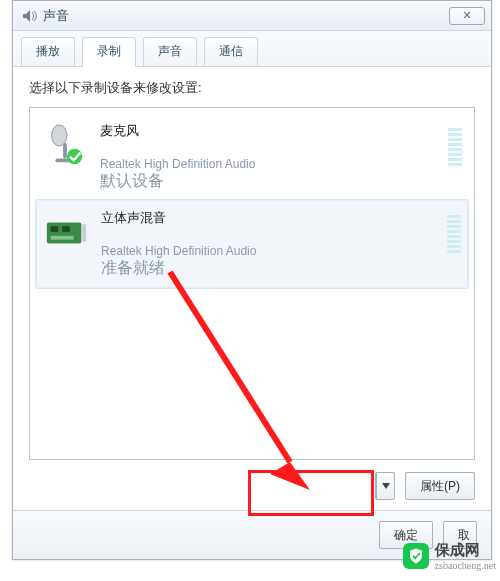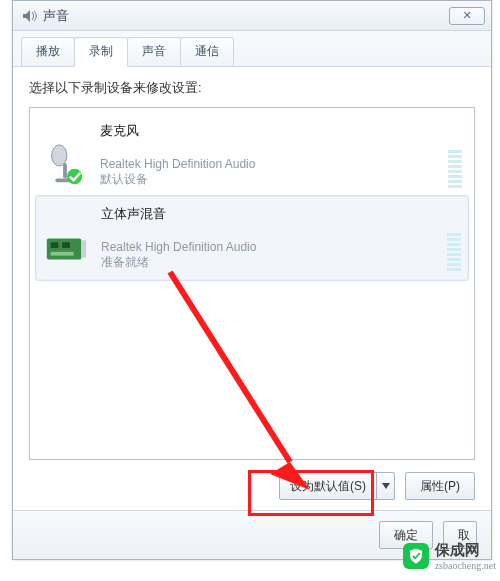--- a/index.html
+++ b/index.html
@@ -34,21 +34,21 @@
   }
   .titlebar .icon { width:16px; height:16px; margin-right:6px; display:inline-flex; }
   .titlebar .title { flex:1; font-size:13px; }
   .titlebar .close {
     width:36px; height:18px; border:1px solid #9daab6; border-radius:3px;
     background: linear-gradient(#fafcff,#eef3f8);
     display:flex; align-items:center; justify-content:center;
     color:#5c6b78; font-size:11px;
   }
   .tabstrip {
-    display:flex; gap:0; padding: 6px 8px 0 8px;
+    display:flex; gap:8px; padding: 6px 8px 0 8px;
     background: linear-gradient(#f7fafd,#f2f6fa);
     border-bottom:1px solid #cfd6de;
   }
   .tab {
     padding: 5px 14px 6px;
     border:1px solid #cfd6de;
     border-bottom:none;
     background: linear-gradient(#fbfdff,#f0f4f8);
     border-radius: 3px 3px 0 0;
     color:#3b5063;
@@ -68,38 +68,38 @@
   }
   .instruction { color:#333; margin-bottom:10px; font-size:13px; }
   .device-list {
     flex:1;
     border:1px solid #b9c4ce;
     background:#fff;
     padding:6px;
     overflow:auto;
   }
   .device {
-    display:flex; align-items:flex-end;
+    display:flex; align-items:flex-start;
     padding:8px 6px;
     border-radius:2px;
   }
   .device.selected {
     background:#f2f6fb;
     outline:1px solid #d7e2ee;
     border:1px solid #e7eef7;
   }
   .device .thumb {
     width:46px; height:46px; margin-right:12px;
     display:flex; align-items:center; justify-content:center;
     position:relative;
   }
   .device .info { flex:1; }
   .device .name { font-size:13px; color:#222; }
   .device .desc { color:#8c99a6; font-size:12px; margin-top:17px; }
-  .device .status { color:#8c99a6; font-size:12px; }
+  .device .status { color:#8c99a6; font-size:16px; }
   .meter {
     width:14px; height:44px;
     display:flex; flex-direction:column; justify-content:flex-end; gap:2px;
   }
   .meter span {
     height:3px; background:#cfeef3;
   }
   .button-row {
     display:flex; gap:10px; margin-top:12px; align-items:stretch;
   }
@@ -229,21 +229,20 @@
             <span></span>
             <span></span>
             <span></span>
         </div>
       </div>
     </div>
 
     <div class="button-row">
       <div style="flex:1"></div>
       <div class="btn split">
-        <span class="main">设为默认值(S)</span>
         <span class="caret">
           <svg width="8" height="6" viewBox="0 0 8 6">
               <path d="M0 0h8L4 6z" fill="#444"></path>
             </svg>
         </span>
       </div>
       <div class="btn">
         <span>属性(P)</span>
       </div>
     </div>

